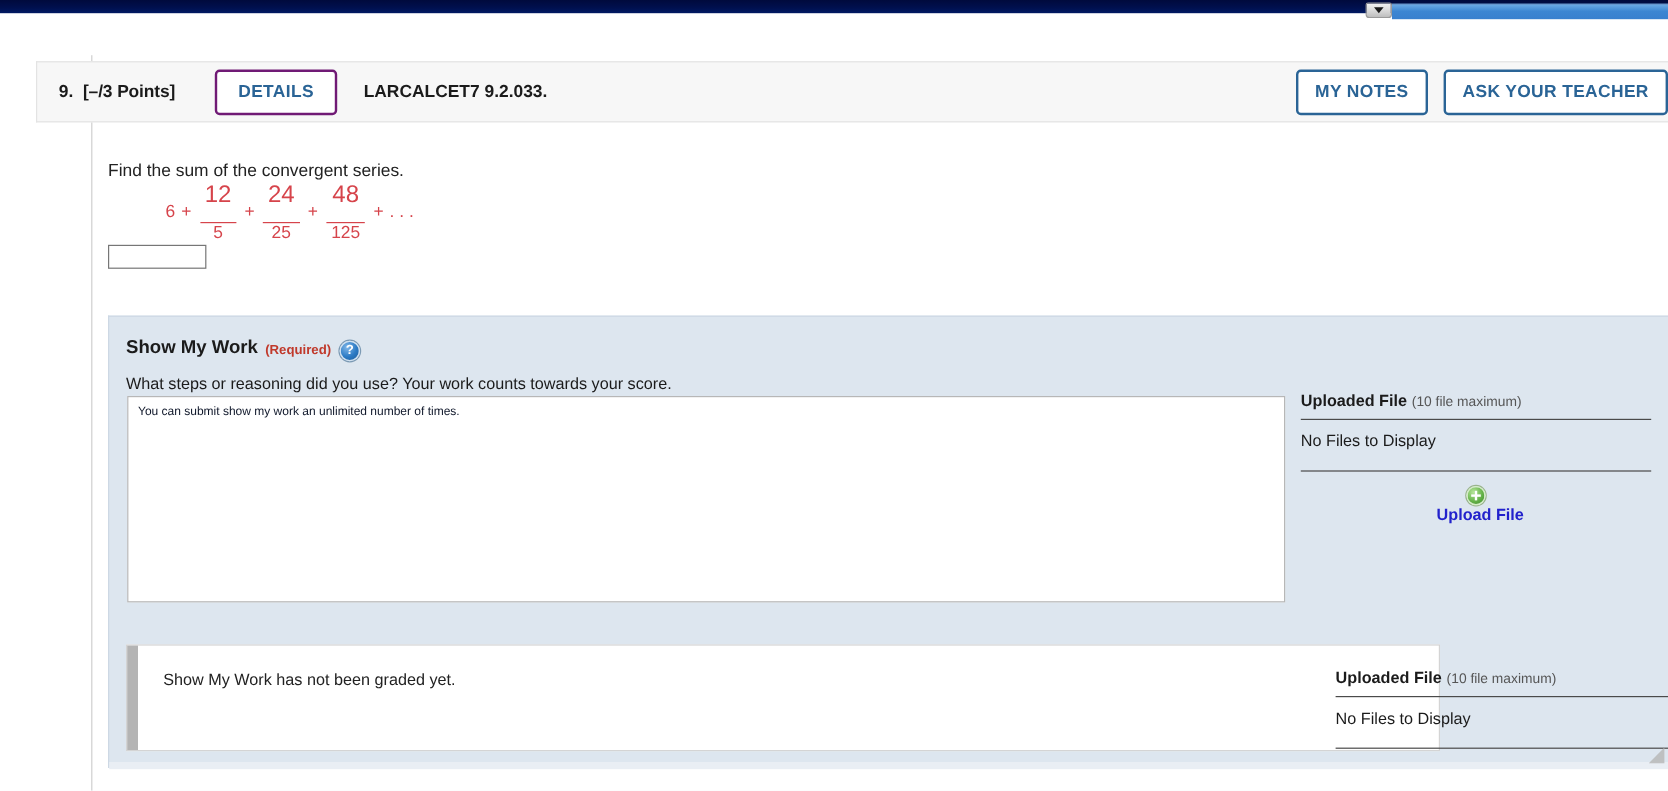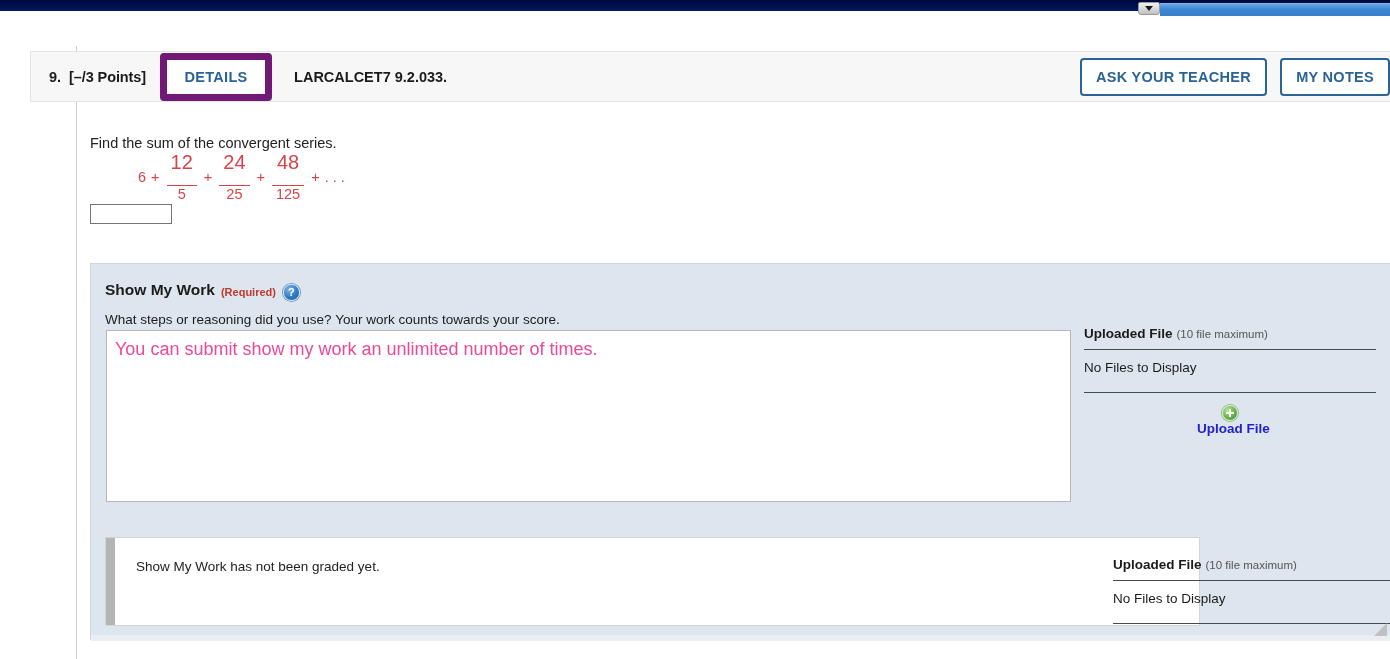--- a/index.html
+++ b/index.html
@@ -94,24 +94,24 @@
     color: #1b1b1b;
     margin-right: 8px;
   }
   .qh-points {
     font-size: 14.5px;
     font-weight: bold;
     color: #1b1b1b;
     letter-spacing: -0.1px;
   }
   .details-button {
-    margin-left: 14px;
+    margin-left: 33px;
     width: 98px;
     height: 34px;
-    border: 7px solid #701a75;
+    border: 2px solid #701a75;
     border-radius: 4px;
     background: #ffffff;
     color: #2a6496;
     font-size: 14.5px;
     font-weight: bold;
     letter-spacing: 0.3px;
     display: flex;
     align-items: center;
     justify-content: center;
     cursor: pointer;
@@ -281,22 +281,22 @@
     position: absolute;
     top: 66px;
     left: 15px;
     width: 965px;
     height: 172px;
     background: #ffffff;
     border: 1px solid #b7b7b7;
     box-sizing: border-box;
     padding: 6px 8px;
     font-family: "Liberation Sans", sans-serif;
-    font-size: 18px;
-    color: #ec4899;
+    font-size: 10px;
+    color: #0f172a;
     resize: none;
     outline: none;
     line-height: 1.35;
   }
 
   
   #upload-col-top {
     position: absolute;
     top: 62px;
     left: 993px;
@@ -421,22 +421,22 @@
 <div id="page-frame">
 
   <div id="left-gutter"></div>
 
   <div id="question-header">
     <span class="qh-number">9.</span>
     <span class="qh-points">[–/3 Points]</span>
     <div class="details-button">DETAILS</div>
     <span class="qh-code">LARCALCET7 9.2.033.</span>
     <div class="qh-right">
+      <div class="hdr-button">MY NOTES</div>
       <div class="hdr-button">ASK YOUR TEACHER</div>
-      <div class="hdr-button">MY NOTES</div>
     </div>
   </div>
 
   <div id="question-body">
 
     <div id="prompt-text">Find the sum of the convergent series.</div>
 
     <div id="series-expression">
       <span class="term">6</span>
       <span class="op">+</span>

